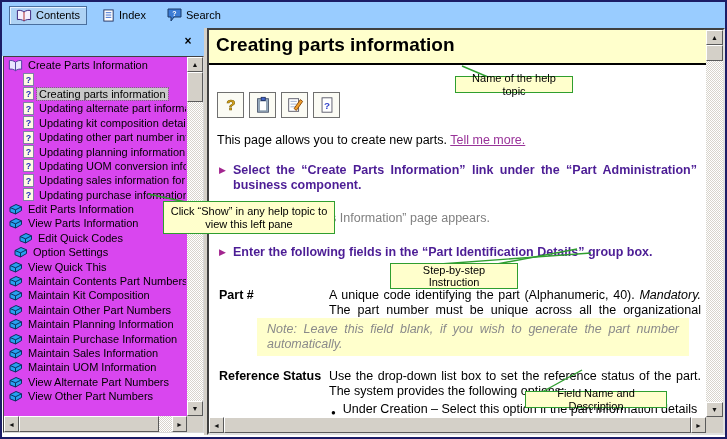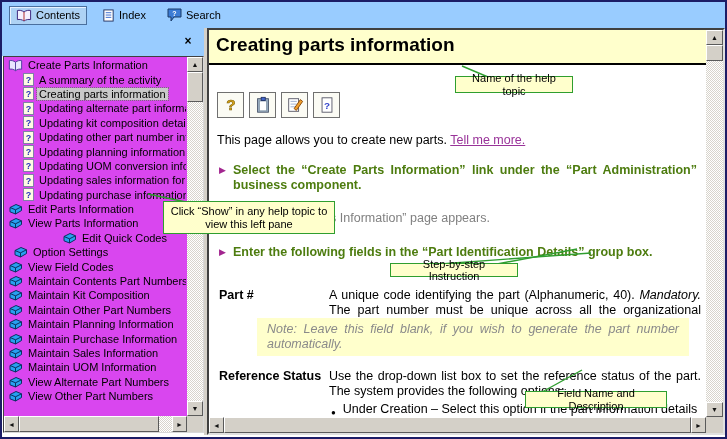--- a/index.html
+++ b/index.html
@@ -43,21 +43,21 @@
   .rp-vscroll{position:absolute;right:0;top:0;width:17px;bottom:16px;}
   .rp-hscroll{position:absolute;left:0;bottom:0;height:16px;right:17px;}
   .title-band{position:absolute;left:0;top:0;right:0;height:29px;background:#ffffcc;border-bottom:2px solid #000;
     font-size:19px;font-weight:bold;padding:4px 0 0 7px;box-sizing:content-box;letter-spacing:0px;}
   .icon-row{position:absolute;left:8px;top:62px;display:flex;gap:5px;}
   .ibtn{width:25px;height:24px;background:#fbfbf4;border:1px solid #707070;display:flex;align-items:center;justify-content:center;}
   .intro{position:absolute;left:8px;top:103px;}
   .link{color:#993399;text-decoration:underline;cursor:pointer;}
   .step{position:absolute;left:10px;display:flex;width:478px;}
   .step .arr{flex:0 0 14px;color:#a2258f;font-size:9px;padding-top:2px;}
-  .step .stx{flex:1;font-weight:bold;color:#4d7c0f;text-align:justify;line-height:15px;}
+  .step .stx{flex:1;font-weight:bold;color:#4c1d95;text-align:justify;line-height:15px;}
   .result{position:absolute;left:28px;top:181px;color:#808080;}
   .frow-label{position:absolute;left:10px;font-weight:bold;}
   .frow-desc{position:absolute;left:120px;width:372px;text-align:justify;line-height:15px;}
   .notebox{position:absolute;left:48px;top:288px;width:412px;background:#ffffcc;color:#8a8a8a;
     font-style:italic;text-align:justify;line-height:15px;padding:4px 10px;}
   .optline{position:absolute;left:122px;top:372px;display:flex;gap:7px;line-height:15px;}
   .optline .dot{font-size:8px;padding-top:3px;}
   
   .callout{position:absolute;background:#ffffcc;border:1px solid #2f9e2f;font-size:11px;color:#000;
     display:flex;align-items:center;justify-content:center;text-align:center;padding:1px 5px;box-sizing:border-box;z-index:60;line-height:12.5px;}
@@ -117,21 +117,20 @@
           </span>
           <span class="tlabel">Create Parts Information</span>
         </div>
         <div class="trow" style="padding-left: 18px;">
           <span class="ticn">
             <svg width="11" height="13" viewBox="0 0 11 13">
               <rect x="0.5" y="0.5" width="10" height="12" fill="#fffbe2" stroke="#8080a8"></rect>
               <text x="5.5" y="9.6" font-size="9" font-weight="bold" fill="#2233bb" text-anchor="middle">?</text>
             </svg>
           </span>
-          <span class="tlabel">A summary of the activity</span>
         </div>
         <div class="trow" style="padding-left: 18px;">
           <span class="ticn">
             <svg width="11" height="13" viewBox="0 0 11 13">
               <rect x="0.5" y="0.5" width="10" height="12" fill="#fffbe2" stroke="#8080a8"></rect>
               <text x="5.5" y="9.6" font-size="9" font-weight="bold" fill="#2233bb" text-anchor="middle">?</text>
             </svg>
           </span>
           <span class="tlabel sel">Creating parts information</span>
         </div>
@@ -211,21 +210,21 @@
         <div class="trow" style="padding-left: 3px;">
           <span class="ticn">
             <svg width="15" height="12" viewBox="0 0 15 12">
               <path d="M2 4.5 8 1.5 13.5 3.8 13.5 7.5 7.5 11 2 8.8Z" fill="#28a0f0" stroke="#0a3060"></path>
               <path d="M2 4.5 7.5 6.8 13.5 3.8" fill="none" stroke="#0a3060"></path>
               <path d="M7.5 6.8V11" stroke="#0a3060"></path>
             </svg>
           </span>
           <span class="tlabel">View Parts Information</span>
         </div>
-        <div class="trow" style="padding-left: 13px; margin-left: 44px;">
+        <div class="trow" style="padding-left: 13px;">
           <span class="ticn">
             <svg width="15" height="12" viewBox="0 0 15 12">
               <path d="M2 4.5 8 1.5 13.5 3.8 13.5 7.5 7.5 11 2 8.8Z" fill="#28a0f0" stroke="#0a3060"></path>
               <path d="M2 4.5 7.5 6.8 13.5 3.8" fill="none" stroke="#0a3060"></path>
               <path d="M7.5 6.8V11" stroke="#0a3060"></path>
             </svg>
           </span>
           <span class="tlabel">Edit Quick Codes</span>
         </div>
         <div class="trow" style="padding-left: 8px;">
@@ -239,21 +238,21 @@
           <span class="tlabel">Option Settings</span>
         </div>
         <div class="trow" style="padding-left: 3px;">
           <span class="ticn">
             <svg width="15" height="12" viewBox="0 0 15 12">
               <path d="M2 4.5 8 1.5 13.5 3.8 13.5 7.5 7.5 11 2 8.8Z" fill="#28a0f0" stroke="#0a3060"></path>
               <path d="M2 4.5 7.5 6.8 13.5 3.8" fill="none" stroke="#0a3060"></path>
               <path d="M7.5 6.8V11" stroke="#0a3060"></path>
             </svg>
           </span>
-          <span class="tlabel">View Field Codes</span>
+          <span class="tlabel">View Quick This</span>
         </div>
         <div class="trow" style="padding-left: 3px;">
           <span class="ticn">
             <svg width="15" height="12" viewBox="0 0 15 12">
               <path d="M2 4.5 8 1.5 13.5 3.8 13.5 7.5 7.5 11 2 8.8Z" fill="#28a0f0" stroke="#0a3060"></path>
               <path d="M2 4.5 7.5 6.8 13.5 3.8" fill="none" stroke="#0a3060"></path>
               <path d="M7.5 6.8V11" stroke="#0a3060"></path>
             </svg>
           </span>
           <span class="tlabel">Maintain Contents Part Numbers</span>
@@ -433,16 +432,16 @@
 
   <svg id="leaders" width="723" height="435" viewBox="0 0 723 435">
     <line x1="460" y1="64" x2="486" y2="75" stroke="#2f9e2f" stroke-width="1.4"></line>
     <line x1="184" y1="200" x2="146" y2="192" stroke="#2f9e2f" stroke-width="1.4"></line>
     <line x1="575" y1="247" x2="495" y2="262" stroke="#2f9e2f" stroke-width="1.4"></line>
     <line x1="589" y1="251" x2="438" y2="262" stroke="#2f9e2f" stroke-width="1.4"></line>
     <line x1="580" y1="368" x2="540" y2="390" stroke="#2f9e2f" stroke-width="1.4"></line>
   </svg>
   <div class="callout" style="left:453px;top:74px;width:118px;height:17px;">Name of the help topic</div>
   <div class="callout" style="left:161px;top:199px;width:172px;height:33px;">Click “Show” in any help topic to view this left pane</div>
-  <div class="callout" style="left:388px;top:261px;width:128px;height:14px;">Step-by-step Instruction</div>
+  <div class="callout" style="left:388px;top:261px;width:128px;height:26px;">Step-by-step Instruction</div>
   <div class="callout" style="left:523px;top:389px;width:142px;height:17px;">Field Name and Description</div>
 
 </div>
 
 </body></html>

